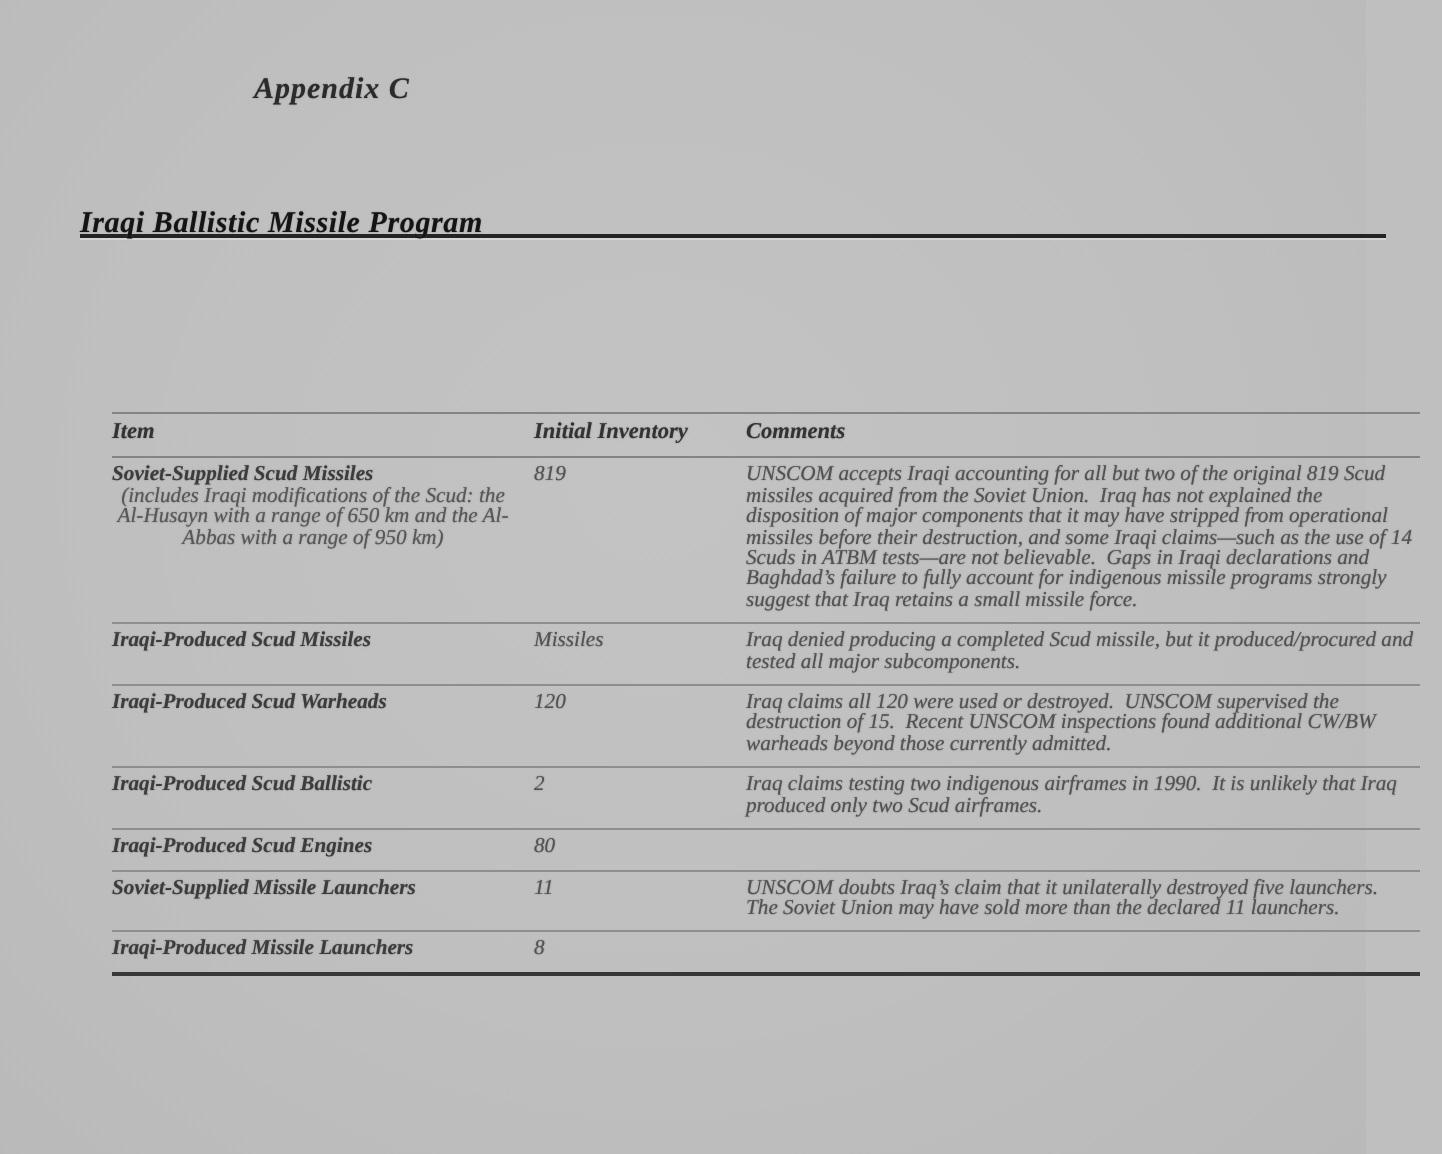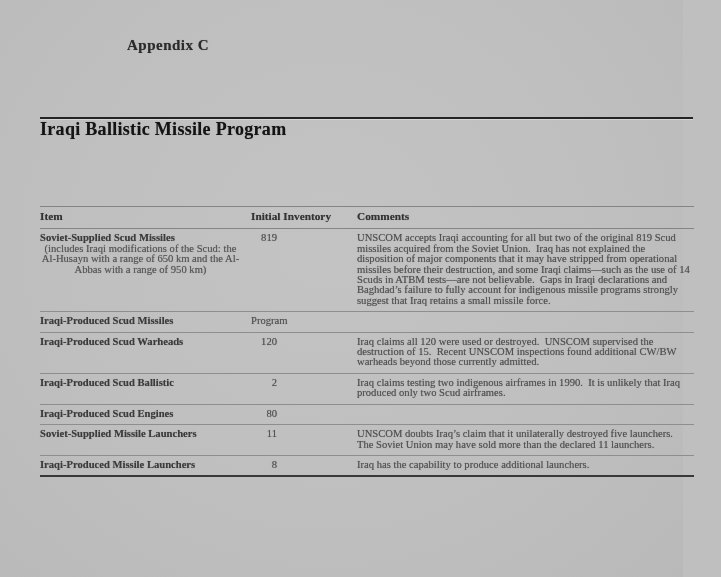--- a/index.html
+++ b/index.html
@@ -10,20 +10,21 @@
     overflow: hidden;
     background: #bfbfbf;
     font-family: "Liberation Serif", serif;
   }
   .page {
     position: relative;
     width: 683px;
     height: 577px;
     background: radial-gradient(ellipse at 48% 42%, #c3c3c3 0%, #bfbfbf 55%, #b9b9b9 100%);
     color: #4e4e4e;
+    font-style: italic;
   }
   .scan-text {
     text-shadow: 0 0 0.7px rgba(95,95,95,0.8);
   }
   .appendix-label {
     position: absolute;
     left: 127px;
     top: 37px;
     font-size: 15px;
     font-weight: bold;
@@ -35,29 +36,29 @@
     left: 40px;
     top: 117px;
     width: 653px;
     height: 2px;
     background: #242424;
     box-shadow: 0 1px 0 rgba(255,255,255,0.35);
   }
   .page-title {
     position: absolute;
     left: 40px;
-    top: 119px;
-    font-size: 18px;
+    top: 104px;
+    font-size: 15px;
     font-weight: bold;
     letter-spacing: 0.3px;
     color: #141414;
   }
   .mtable {
     position: absolute;
-    left: 40px;
+    left: 56px;
     top: 206px;
     width: 654px;
     border-bottom: 2px solid #383838;
     font-size: 10.6px;
     line-height: 10.4px;
   }
   .thead {
     display: grid;
     grid-template-columns: 211px 106px 337px;
     border-top: 1px solid #848484;
@@ -82,21 +83,21 @@
   }
   .item-note {
     display: block;
     color: #575757;
     text-align: center;
   }
   .inv-cell { color: #525252; }
   .inv-value {
     display: inline-block;
     min-width: 26px;
-    text-align: right;
+    text-align: left;
     white-space: nowrap;
   }
   .comments-cell {
     color: #525252;
     white-space: pre-wrap;
     padding-right: 2px;
   }
 </style>
 </head>
 <body>
@@ -126,22 +127,23 @@
         <span class="inv-value">819</span>
       </div>
       <div class="comments-cell">UNSCOM accepts Iraqi accounting for all but two of the original 819 Scud missiles acquired from the Soviet Union.  Iraq has not explained the disposition of major components that it may have stripped from operational missiles before their destruction, and some Iraqi claims—such as the use of 14 Scuds in ATBM tests—are not believable.  Gaps in Iraqi declarations and Baghdad’s failure to fully account for indigenous missile programs strongly suggest that Iraq retains a small missile force.</div>
     </div>
 
     <div class="trow">
       <div class="item-cell">
         <span class="item-name">Iraqi-Produced Scud Missiles</span>
       </div>
       <div class="inv-cell">
-        <span class="inv-value">Program</span>
+        <span class="inv-value">Missiles</span>
       </div>
+      <div class="comments-cell">Iraq denied producing a completed Scud missile, but it produced/procured and tested all major subcomponents.</div>
     </div>
 
     <div class="trow">
       <div class="item-cell">
         <span class="item-name">Iraqi-Produced Scud Warheads</span>
       </div>
       <div class="inv-cell">
         <span class="inv-value">120</span>
       </div>
       <div class="comments-cell">Iraq claims all 120 were used or destroyed.  UNSCOM supervised the destruction of 15.  Recent UNSCOM inspections found additional CW/BW warheads beyond those currently admitted.</div>
@@ -176,17 +178,16 @@
       <div class="comments-cell">UNSCOM doubts Iraq’s claim that it unilaterally destroyed five launchers.  The Soviet Union may have sold more than the declared 11 launchers.</div>
     </div>
 
     <div class="trow">
       <div class="item-cell">
         <span class="item-name">Iraqi-Produced Missile Launchers</span>
       </div>
       <div class="inv-cell">
         <span class="inv-value">8</span>
       </div>
-      <div class="comments-cell">Iraq has the capability to produce additional launchers.</div>
     </div>
 
   </div>
 </div>
 
 </body></html>

